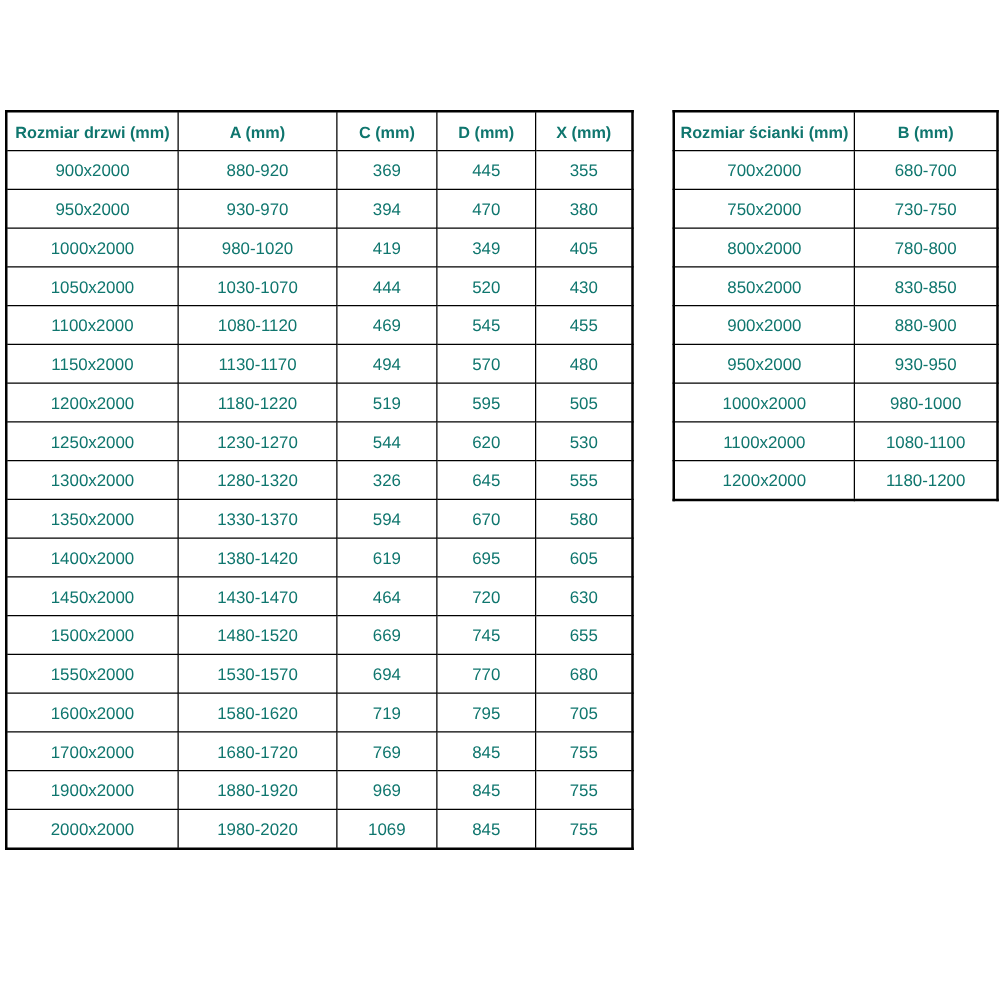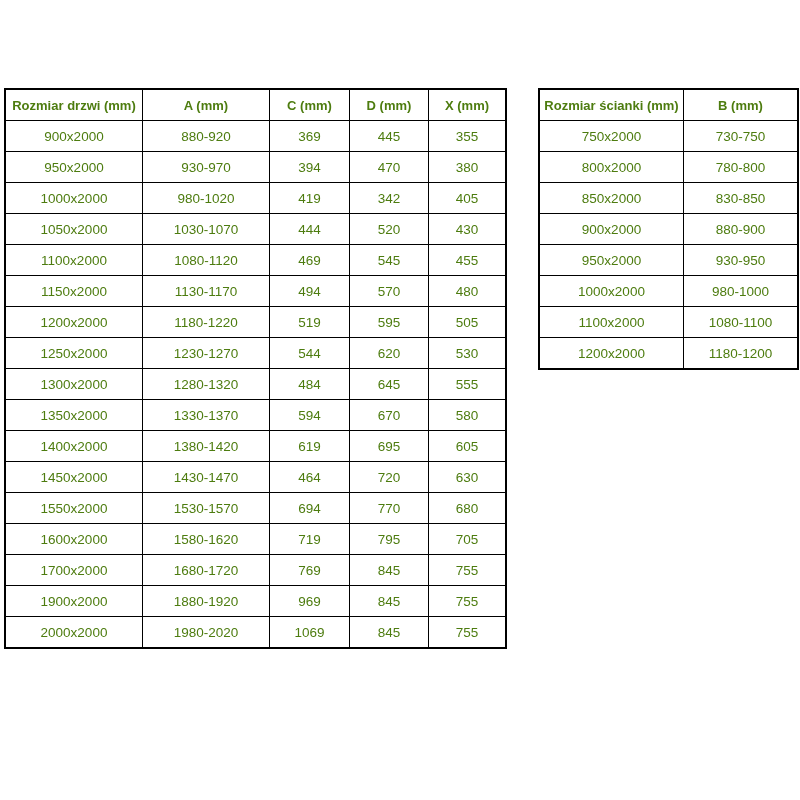--- a/index.html
+++ b/index.html
@@ -13,21 +13,21 @@
     width: 800px;
     height: 800px;
     background: #ffffff;
     overflow: hidden;
   }
   table.dim-table {
     position: absolute;
     border-collapse: collapse;
     table-layout: fixed;
     border: 2px solid #000000;
-    color: #4d7c0f;
+    color: #0f766e;
     background: #ffffff;
   }
   table.dim-table th,
   table.dim-table td {
     border: 1px solid #000000;
     text-align: center;
     vertical-align: middle;
     height: 30px;
     padding: 0 2px;
     overflow: hidden;
@@ -85,21 +85,21 @@
           <td>950x2000</td>
           <td>930-970</td>
           <td>394</td>
           <td>470</td>
           <td>380</td>
         </tr>
         <tr>
           <td>1000x2000</td>
           <td>980-1020</td>
           <td>419</td>
-          <td>342</td>
+          <td>349</td>
           <td>405</td>
         </tr>
         <tr>
           <td>1050x2000</td>
           <td>1030-1070</td>
           <td>444</td>
           <td>520</td>
           <td>430</td>
         </tr>
         <tr>
@@ -126,21 +126,21 @@
         <tr>
           <td>1250x2000</td>
           <td>1230-1270</td>
           <td>544</td>
           <td>620</td>
           <td>530</td>
         </tr>
         <tr>
           <td>1300x2000</td>
           <td>1280-1320</td>
-          <td>484</td>
+          <td>326</td>
           <td>645</td>
           <td>555</td>
         </tr>
         <tr>
           <td>1350x2000</td>
           <td>1330-1370</td>
           <td>594</td>
           <td>670</td>
           <td>580</td>
         </tr>
@@ -152,20 +152,27 @@
           <td>605</td>
         </tr>
         <tr>
           <td>1450x2000</td>
           <td>1430-1470</td>
           <td>464</td>
           <td>720</td>
           <td>630</td>
         </tr>
         <tr>
+          <td>1500x2000</td>
+          <td>1480-1520</td>
+          <td>669</td>
+          <td>745</td>
+          <td>655</td>
+        </tr>
+        <tr>
           <td>1550x2000</td>
           <td>1530-1570</td>
           <td>694</td>
           <td>770</td>
           <td>680</td>
         </tr>
         <tr>
           <td>1600x2000</td>
           <td>1580-1620</td>
           <td>719</td>
@@ -197,20 +204,24 @@
     </table>
   <table class="dim-table" id="table-walls">
       <thead>
         <tr>
           <th>Rozmiar ścianki (mm)</th>
           <th>B (mm)</th>
         </tr>
       </thead>
       <tbody>
         <tr>
+          <td>700x2000</td>
+          <td>680-700</td>
+        </tr>
+        <tr>
           <td>750x2000</td>
           <td>730-750</td>
         </tr>
         <tr>
           <td>800x2000</td>
           <td>780-800</td>
         </tr>
         <tr>
           <td>850x2000</td>
           <td>830-850</td>

